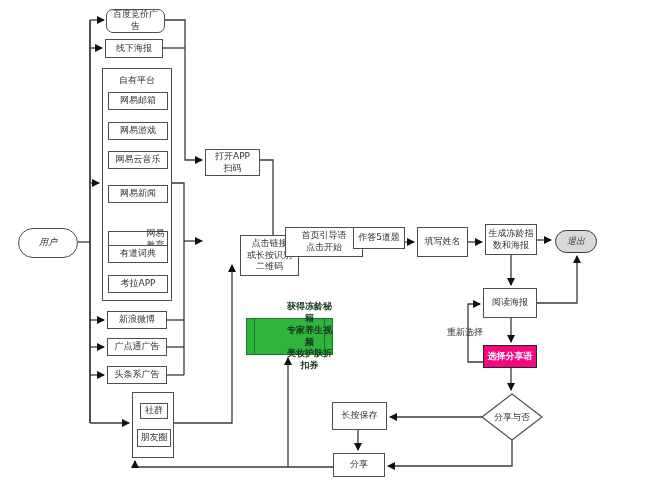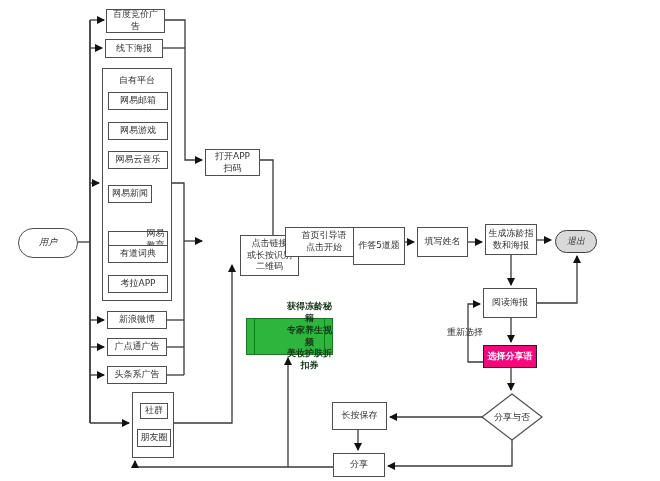--- a/index.html
+++ b/index.html
@@ -83,30 +83,30 @@
 
       <path d="M358 430 V450" marker-end="url(#arr)"></path>
 
       <path d="M333 467 H135 V461" marker-end="url(#arr)"></path>
       <path d="M288 467 V358" marker-end="url(#arr)"></path>
     </g>
   </svg>
 
   <div class="node stadium" style="left:18px;top:228px;width:60px;height:30px;">用户</div>
 
-  <div class="node" style="left:106px;top:9px;width:59px;height:24px;">百度竞价广
+  <div class="node" style="left:106px;top:9px;width:59px;height:24px;border-radius:7px;">百度竞价广
 告</div>
   <div class="node" style="left:105px;top:39px;width:58px;height:19px;">线下海报</div>
 
   <div class="container" style="left:102px;top:68px;width:70px;height:233px;">
     <span class="container-title">自有平台</span>
     <div class="node" style="left:5px;top:23px;width:60px;height:18px;text-align:center;">网易邮箱</div>
     <div class="node" style="left:5px;top:53px;width:60px;height:18px;">网易游戏</div>
     <div class="node" style="left:5px;top:82px;width:60px;height:18px;">网易云音乐</div>
-    <div class="node" style="left:5px;top:116px;width:44px;height:18px;">网易新闻</div>
+    <div class="node" style="left:5px;top:116px;width:60px;height:18px;">网易新闻</div>
     <div class="node" style="left:5px;top:162px;width:60px;height:18px;padding-left:35px;">网易教育</div>
     <div class="node" style="left:5px;top:176px;width:60px;height:18px;">有道词典</div>
     <div class="node" style="left:5px;top:206px;width:60px;height:18px;">考拉APP</div>
   </div>
 
   <div class="node" style="left:107px;top:311px;width:60px;height:18px;">新浪微博</div>
   <div class="node" style="left:107px;top:338px;width:60px;height:18px;">广点通广告</div>
   <div class="node" style="left:107px;top:366px;width:60px;height:18px;">头条系广告</div>
 
   <div class="container" style="left:132px;top:392px;width:42px;height:66px;">
@@ -115,21 +115,21 @@
   </div>
 
   <div class="node" style="left:205px;top:149px;width:55px;height:27px;">打开APP
 扫码</div>
   <div class="node" style="left:205px;top:235px;width:59px;height:41px;margin-left:35px;">点击链接
 或长按识别
 二维码</div>
 
   <div class="node" style="left:285px;top:227px;width:78px;height:30px;">首页引导语
 点击开始</div>
-  <div class="node" style="left:353px;top:227px;width:52px;height:38px;">作答5道题</div>
+  <div class="node" style="left:353px;top:227px;width:52px;height:22px;">作答5道题</div>
   <div class="node" style="left:417px;top:227px;width:51px;height:30px;">填写姓名</div>
   <div class="node" style="left:485px;top:224px;width:52px;height:31px;">生成冻龄指
 数和海报</div>
   <div class="node stadium exit" style="left:555px;top:230px;width:42px;height:23px;">退出</div>
 
   <div class="node" style="left:483px;top:288px;width:54px;height:30px;">阅读海报</div>
   <div class="edge-label" style="left:447px;top:326px;">重新选择</div>
   <div class="node pink" style="left:483px;top:345px;width:54px;height:23px;">选择分享语</div>
 
   <div class="diamond-wrap" style="left:481px;top:393px;width:62px;height:48px;">

